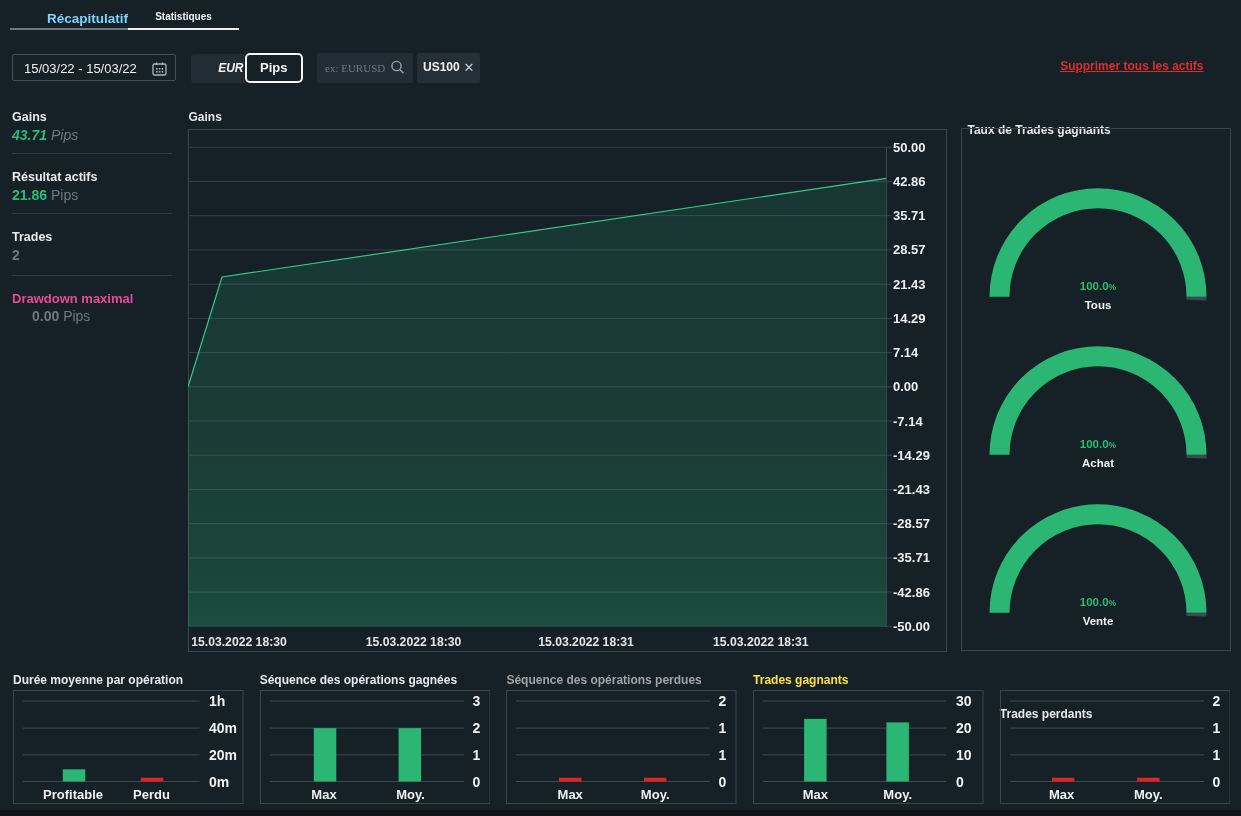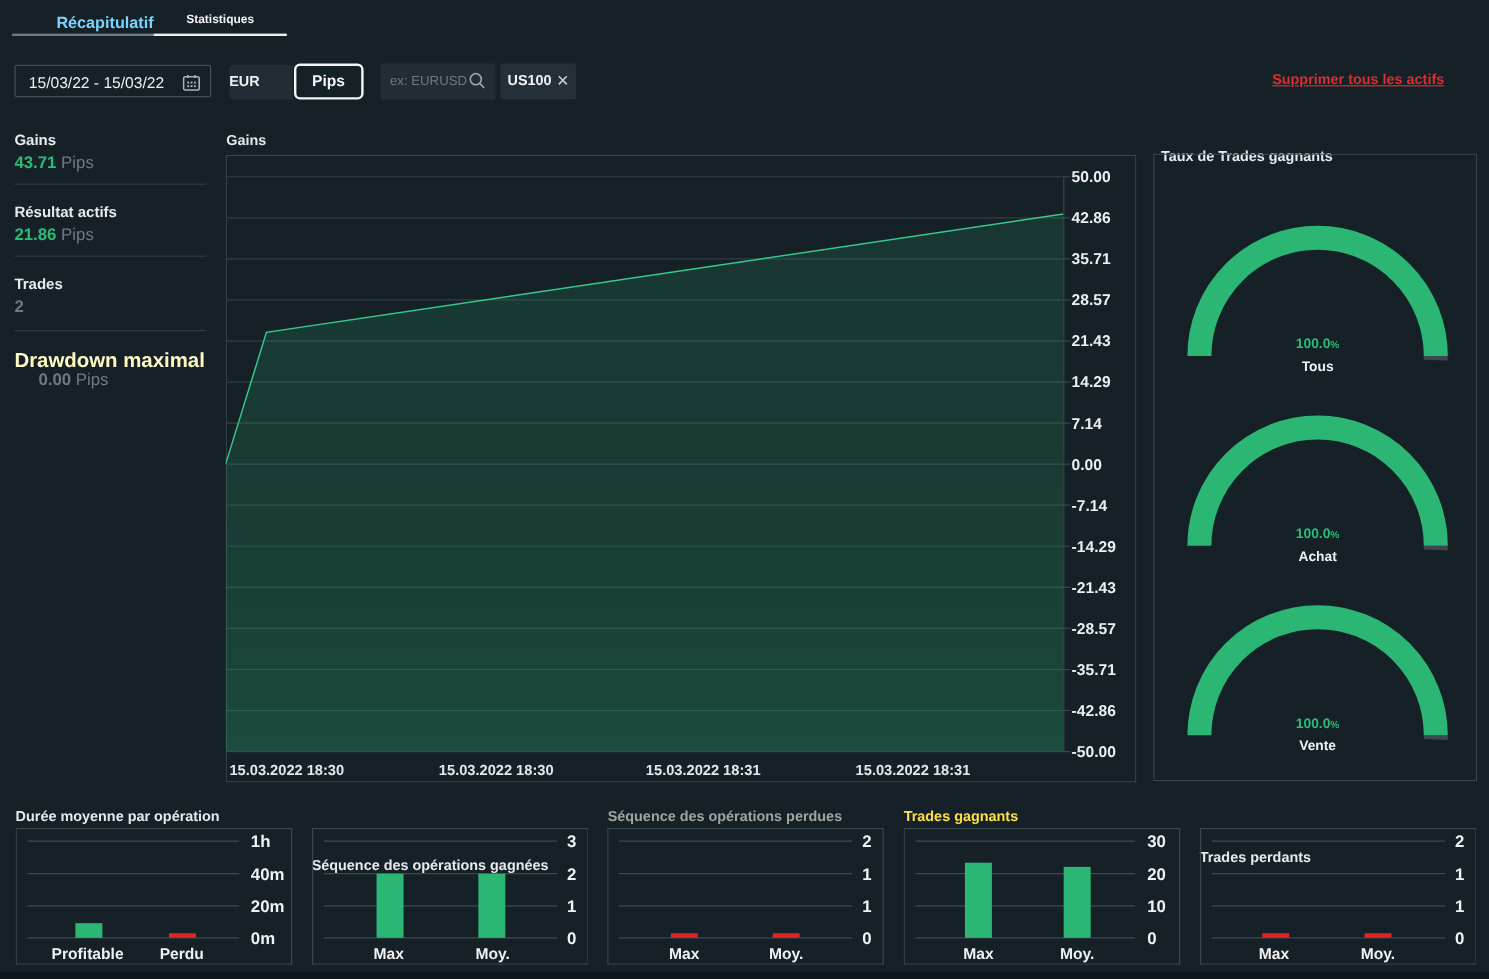--- a/index.html
+++ b/index.html
@@ -18,39 +18,39 @@
 <line x1="10.5" y1="0.5" x2="10.5" y2="3" stroke="#ACB4BA" stroke-width="1.3"></line>
 <g fill="#ACB4BA">
       <rect x="4" y="6" width="1.6" height="1.6"></rect>
       <rect x="6.8" y="6" width="1.6" height="1.6"></rect>
       <rect x="9.6" y="6" width="1.6" height="1.6"></rect>
 <rect x="4" y="9" width="1.6" height="1.6"></rect>
       <rect x="6.8" y="9" width="1.6" height="1.6"></rect>
       <rect x="9.6" y="9" width="1.6" height="1.6"></rect>
     </g>
   </svg>
-<div class="abs b" style="left:191px;top:53.5px;width:52.5px;height:29.5px;background:#222C34;border-radius:4px 0 0 4px;text-align:left;line-height:29.5px;font-size:12px;color:#EFF2F3;">EUR</div>
+<div class="abs b" style="left:191px;top:53.5px;width:52.5px;height:29.5px;background:#222C34;border-radius:4px 0 0 4px;text-align:right;line-height:29.5px;font-size:12px;color:#EFF2F3;font-style:italic;">EUR</div>
 <div class="abs b" style="left:245px;top:53px;width:53.5px;height:26px;border:2px solid #F3F5F6;border-radius:5px;text-align:center;line-height:26px;font-size:13px;color:#F3F5F6;">Pips</div>
 <div class="abs" style="left:317px;top:53px;width:95.5px;height:29.5px;background:#222C34;border-radius:2px;"></div>
-<div class="abs" style="left:325px;top:61.5px;font-size:11px;color:#6F7980;">ex: EURUSD</div>
+<div class="abs" style="left:325px;top:61.5px;font-size:11px;color:#6F7980;font-family:Liberation Serif, serif;">ex: EURUSD</div>
 <svg class="abs" style="left:389px;top:59px;" width="17" height="17" viewBox="0 0 17 17">
 <circle cx="7.5" cy="7" r="4.6" fill="none" stroke="#98A1A8" stroke-width="1.4"></circle>
 <line x1="11" y1="10.7" x2="14.5" y2="14.2" stroke="#98A1A8" stroke-width="1.4"></line>
   </svg>
 <div class="abs" style="left:416.5px;top:53px;width:63px;height:29.5px;background:#252F37;border-radius:2px;"></div>
 <div class="abs b" style="left:423px;top:60px;font-size:12px;color:#F1F3F4;">US100</div>
 <div class="abs" style="left:463.5px;top:59.5px;font-size:13px;color:#C6CBD0;">✕</div>
 <div class="abs b" style="right:37.5px;top:59px;font-size:12px;color:#D92F2F;text-decoration:underline;">Supprimer tous les actifs</div>
 <div class="abs b" style="left:12px;top:109.5px;font-size:12.5px;color:#E8EBED;">Gains</div>
-<div class="abs b" style="left:12px;top:126.5px;font-size:14px;color:#29BD76;">43.71<span style="font-weight:normal;color:#6F7982;"> Pips</span></div>
+<div class="abs b" style="left:12px;top:126.5px;font-size:14px;color:#29BD76;font-style:italic;">43.71<span style="font-weight:normal;color:#6F7982;"> Pips</span></div>
 <div class="abs b" style="left:12px;top:169.8px;font-size:12.5px;color:#E8EBED;">Résultat actifs</div>
 <div class="abs b" style="left:12px;top:186.8px;font-size:14px;color:#29BD76;">21.86<span style="font-weight:normal;color:#6F7982;"> Pips</span></div>
 <div class="abs b" style="left:12px;top:230.3px;font-size:12.5px;color:#E8EBED;">Trades</div>
 <div class="abs b" style="left:12px;top:247.3px;font-size:14px;color:#6F7982;">2</div>
-<div class="abs b" style="left:12px;top:291.0px;font-size:17px;color:#fef9c3;">Drawdown maximal</div>
+<div class="abs b" style="left:12px;top:291.0px;font-size:13px;color:#ec4899;">Drawdown maximal</div>
 <div class="abs b" style="left:12px;top:308.0px;font-size:14px;color:#6F7982;margin-left:20px;">0.00<span style="font-weight:normal;color:#6F7982;"> Pips</span></div>
 <div class="abs" style="left:12px;top:152.8px;width:160px;height:1px;background:#2F3941;"></div>
 <div class="abs" style="left:12px;top:213.1px;width:160px;height:1px;background:#2F3941;"></div>
 <div class="abs" style="left:12px;top:274.7px;width:160px;height:1px;background:#2F3941;"></div>
 <div class="abs b" style="left:188.5px;top:109.5px;font-size:12px;color:#E3E7E9;">Gains</div>
 <svg class="abs" style="left:188px;top:128.5px;" width="759" height="523" viewBox="0 0 759 523">
     <rect x="0.5" y="0.5" width="758" height="522" fill="none" stroke="#3A454E" stroke-width="1"></rect>
     <line x1="0" y1="18.3" x2="698" y2="18.3" stroke="#333E47" stroke-width="1"></line>
     <line x1="0" y1="52.5" x2="698" y2="52.5" stroke="#333E47" stroke-width="1"></line>
     <line x1="0" y1="86.7" x2="698" y2="86.7" stroke="#333E47" stroke-width="1"></line>
@@ -137,21 +137,21 @@
     <text x="196" y="43.300000000000004" font-size="14" font-weight="bold" fill="#F0F3F4">40m</text>
     <line x1="10" y1="64.9" x2="186.5" y2="64.9" stroke="#3E4952" stroke-width="1"></line>
     <text x="196" y="70.10000000000001" font-size="14" font-weight="bold" fill="#F0F3F4">20m</text>
     <line x1="10" y1="91.5" x2="186.5" y2="91.5" stroke="#3E4952" stroke-width="1"></line>
     <text x="196" y="96.7" font-size="14" font-weight="bold" fill="#F0F3F4">0m</text>
     <rect x="49.8" y="79.3" width="22.5" height="12.2" fill="#2BB673"></rect>
     <rect x="127.8" y="87.7" width="22.5" height="3.8" fill="#E32222"></rect>
     <text x="60" y="109" text-anchor="middle" font-size="13" font-weight="bold" fill="#EFF2F3">Profitable</text>
     <text x="138.5" y="109" text-anchor="middle" font-size="13" font-weight="bold" fill="#EFF2F3">Perdu</text>
   </svg>
-<div class="abs b" style="left:259.7px;top:672.5px;font-size:12px;color:#E6EAEC;margin-top:41px;">Séquence des opérations gagnées</div>
+<div class="abs b" style="left:259.7px;top:672.5px;font-size:12px;color:#E6EAEC;">Séquence des opérations gagnées</div>
 <svg class="abs" style="left:259.7px;top:690px;" width="230.5" height="114" viewBox="0 0 230.5 114">
     <rect x="0.5" y="0.5" width="229.5" height="113" fill="none" stroke="#3A454E" stroke-width="1"></rect>
     <line x1="10" y1="11.0" x2="204" y2="11.0" stroke="#3E4952" stroke-width="1"></line>
     <text x="212.5" y="16.2" font-size="14" font-weight="bold" fill="#F0F3F4">3</text>
     <line x1="10" y1="38.1" x2="204" y2="38.1" stroke="#3E4952" stroke-width="1"></line>
     <text x="212.5" y="43.300000000000004" font-size="14" font-weight="bold" fill="#F0F3F4">2</text>
     <line x1="10" y1="64.9" x2="204" y2="64.9" stroke="#3E4952" stroke-width="1"></line>
     <text x="212.5" y="70.10000000000001" font-size="14" font-weight="bold" fill="#F0F3F4">1</text>
     <line x1="10" y1="91.5" x2="204" y2="91.5" stroke="#3E4952" stroke-width="1"></line>
     <text x="212.5" y="96.7" font-size="14" font-weight="bold" fill="#F0F3F4">0</text>

